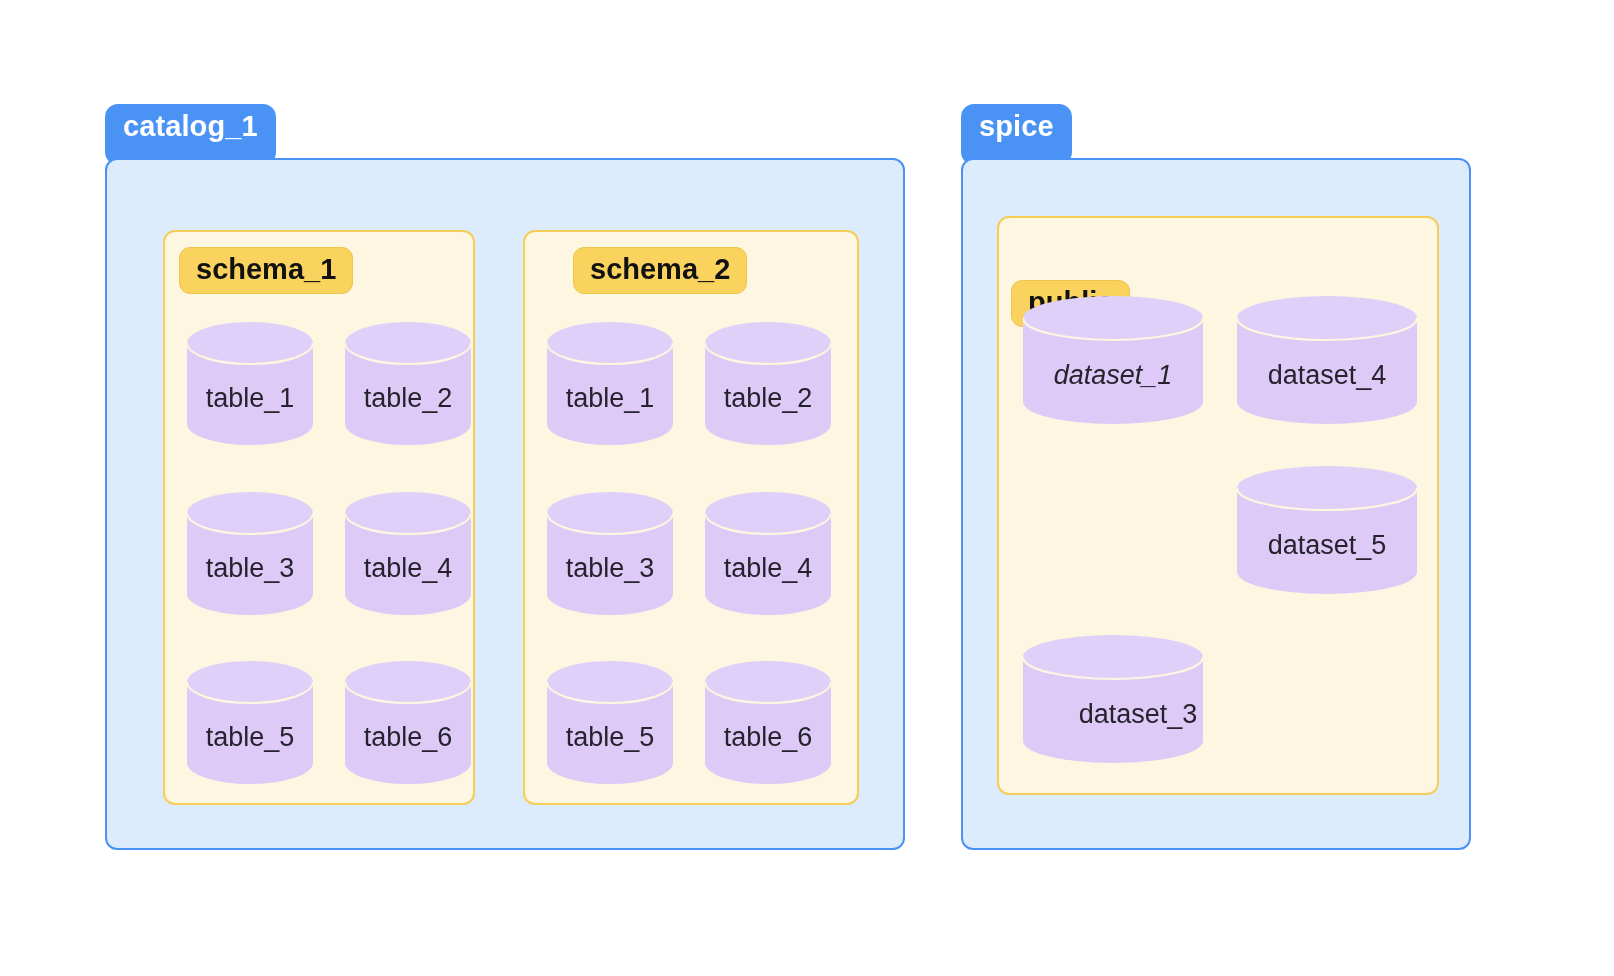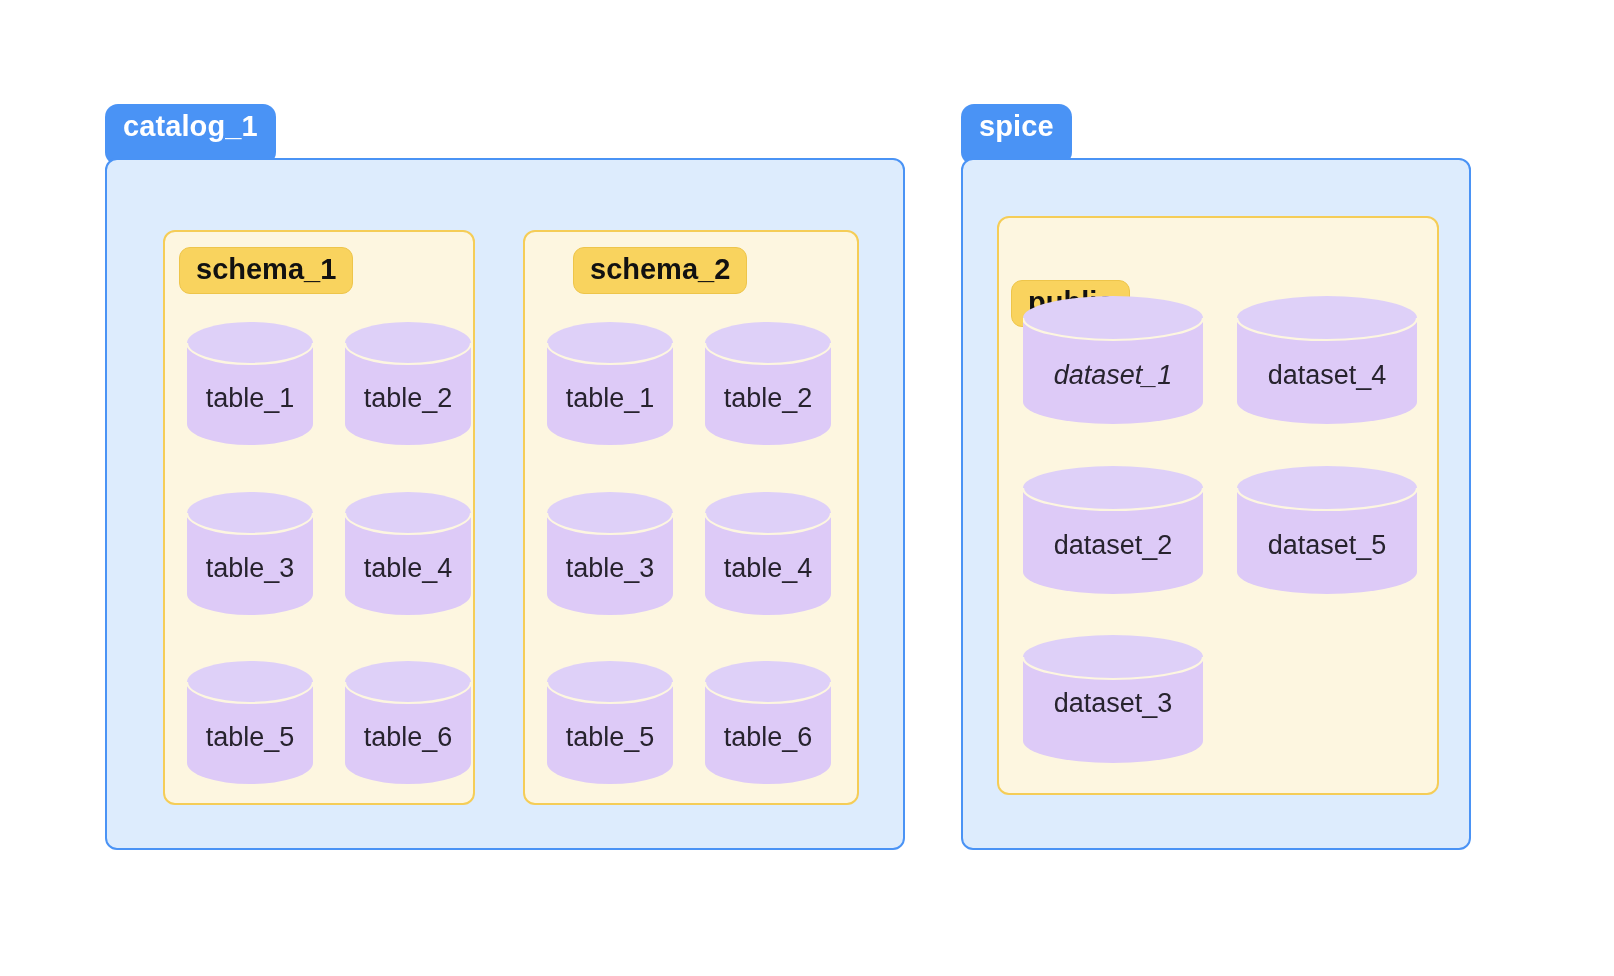--- a/index.html
+++ b/index.html
@@ -234,42 +234,34 @@
 
       <div class="cyl" style="left:238px; top:78px; width:180px; height:128px;">
         <svg width="180" height="128" viewBox="0 0 180 128" aria-hidden="true">
           <path d="M0,22 L0,106 A90,22 0 0 0 180,106 L180,22 Z" fill="#ddcaf7"></path>
           <ellipse cx="90" cy="22" rx="90" ry="22" fill="#ded0f8"></ellipse>
           <path d="M0,22 A90,22 0 0 0 180,22" fill="none" stroke="#fdf6e0" stroke-width="2.2"></path>
         </svg>
         <div class="cyl-label" style="top:65px;">dataset_4</div>
       </div>
 
-      <div class="cyl" style="left:24px; top:248px; width:180px; height:128px;">
-        <svg width="180" height="128" viewBox="0 0 180 128" aria-hidden="true">
-          <path d="M0,22 L0,106 A90,22 0 0 0 180,106 L180,22 Z" fill="#ddcaf7"></path>
-          <ellipse cx="90" cy="22" rx="90" ry="22" fill="#ded0f8"></ellipse>
-          <path d="M0,22 A90,22 0 0 0 180,22" fill="none" stroke="#fdf6e0" stroke-width="2.2"></path>
-        </svg>
-        <div class="cyl-label" style="top:65px;">dataset_2</div>
-      </div>
 
       <div class="cyl" style="left:238px; top:248px; width:180px; height:128px;">
         <svg width="180" height="128" viewBox="0 0 180 128" aria-hidden="true">
           <path d="M0,22 L0,106 A90,22 0 0 0 180,106 L180,22 Z" fill="#ddcaf7"></path>
           <ellipse cx="90" cy="22" rx="90" ry="22" fill="#ded0f8"></ellipse>
           <path d="M0,22 A90,22 0 0 0 180,22" fill="none" stroke="#fdf6e0" stroke-width="2.2"></path>
         </svg>
         <div class="cyl-label" style="top:65px;">dataset_5</div>
       </div>
 
       <div class="cyl" style="left:24px; top:417px; width:180px; height:128px;">
         <svg width="180" height="128" viewBox="0 0 180 128" aria-hidden="true">
           <path d="M0,22 L0,106 A90,22 0 0 0 180,106 L180,22 Z" fill="#ddcaf7"></path>
           <ellipse cx="90" cy="22" rx="90" ry="22" fill="#ded0f8"></ellipse>
           <path d="M0,22 A90,22 0 0 0 180,22" fill="none" stroke="#fdf6e0" stroke-width="2.2"></path>
         </svg>
-        <div class="cyl-label" style="top:54px;">dataset_3</div>
+        <div class="cyl-label" style="top:65px;padding-left:25px;">dataset_3</div>
       </div>
 
     </div>
   </div>
 </div>
 
 </body></html>

